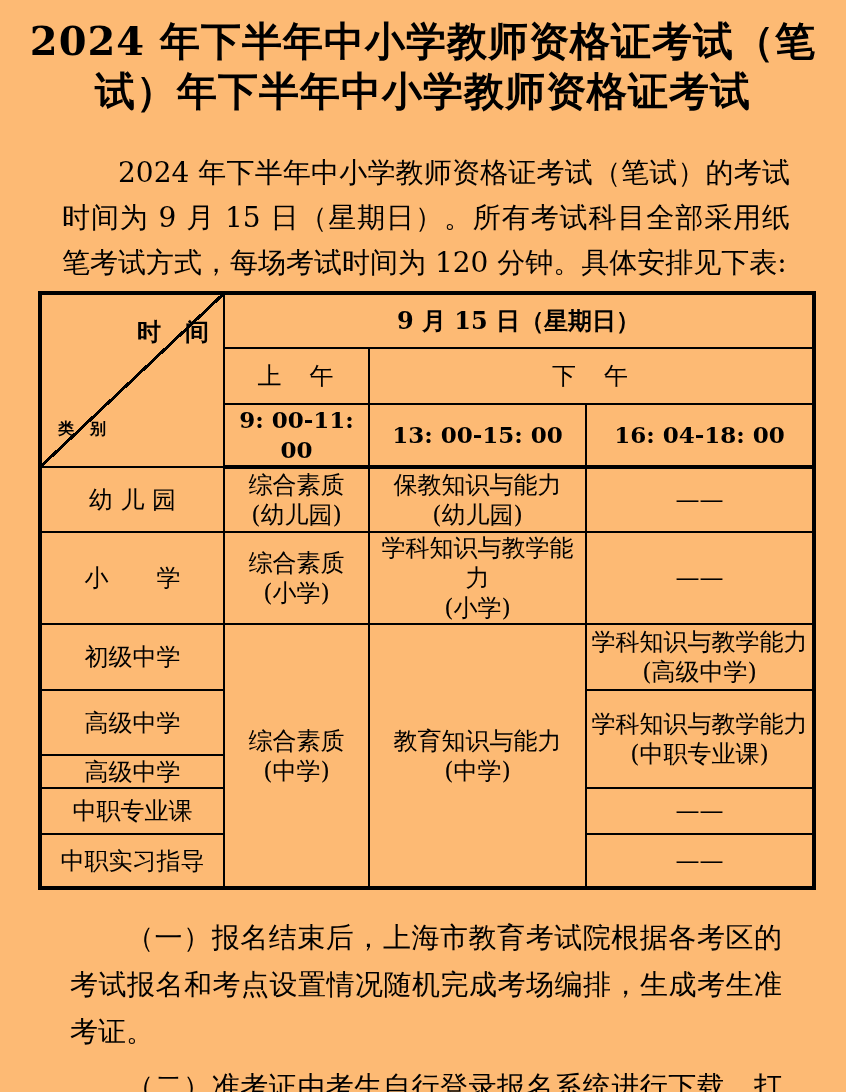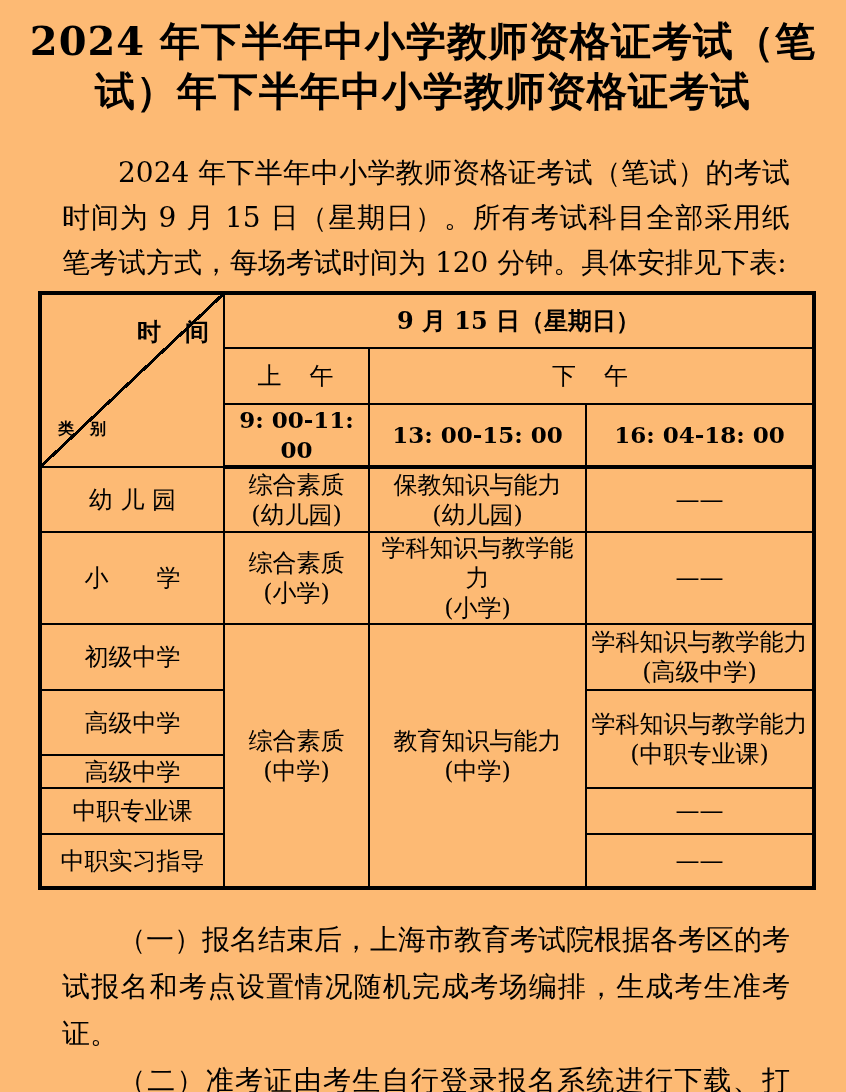--- a/index.html
+++ b/index.html
@@ -67,21 +67,22 @@
     position:absolute; bottom:22px; left:16px;
     font-weight:bold; font-size:16px;
   }
   
   .notes { margin:26px 56px 0 62px; }
   .note-para {
     font-size:28px;
     line-height:47px;
     text-align:justify;
     text-indent:2em;
-    margin:0;
+    margin:8px;
+    font-family:Liberation Mono, monospace;
   }
 </style>
 </head>
 <body>
 
 <div class="page">
 
   <h1 class="doc-title">
     <span class="line">2024 年下半年中小学教师资格证考试（笔</span>
     <span class="line">试）年下半年中小学教师资格证考试</span>

